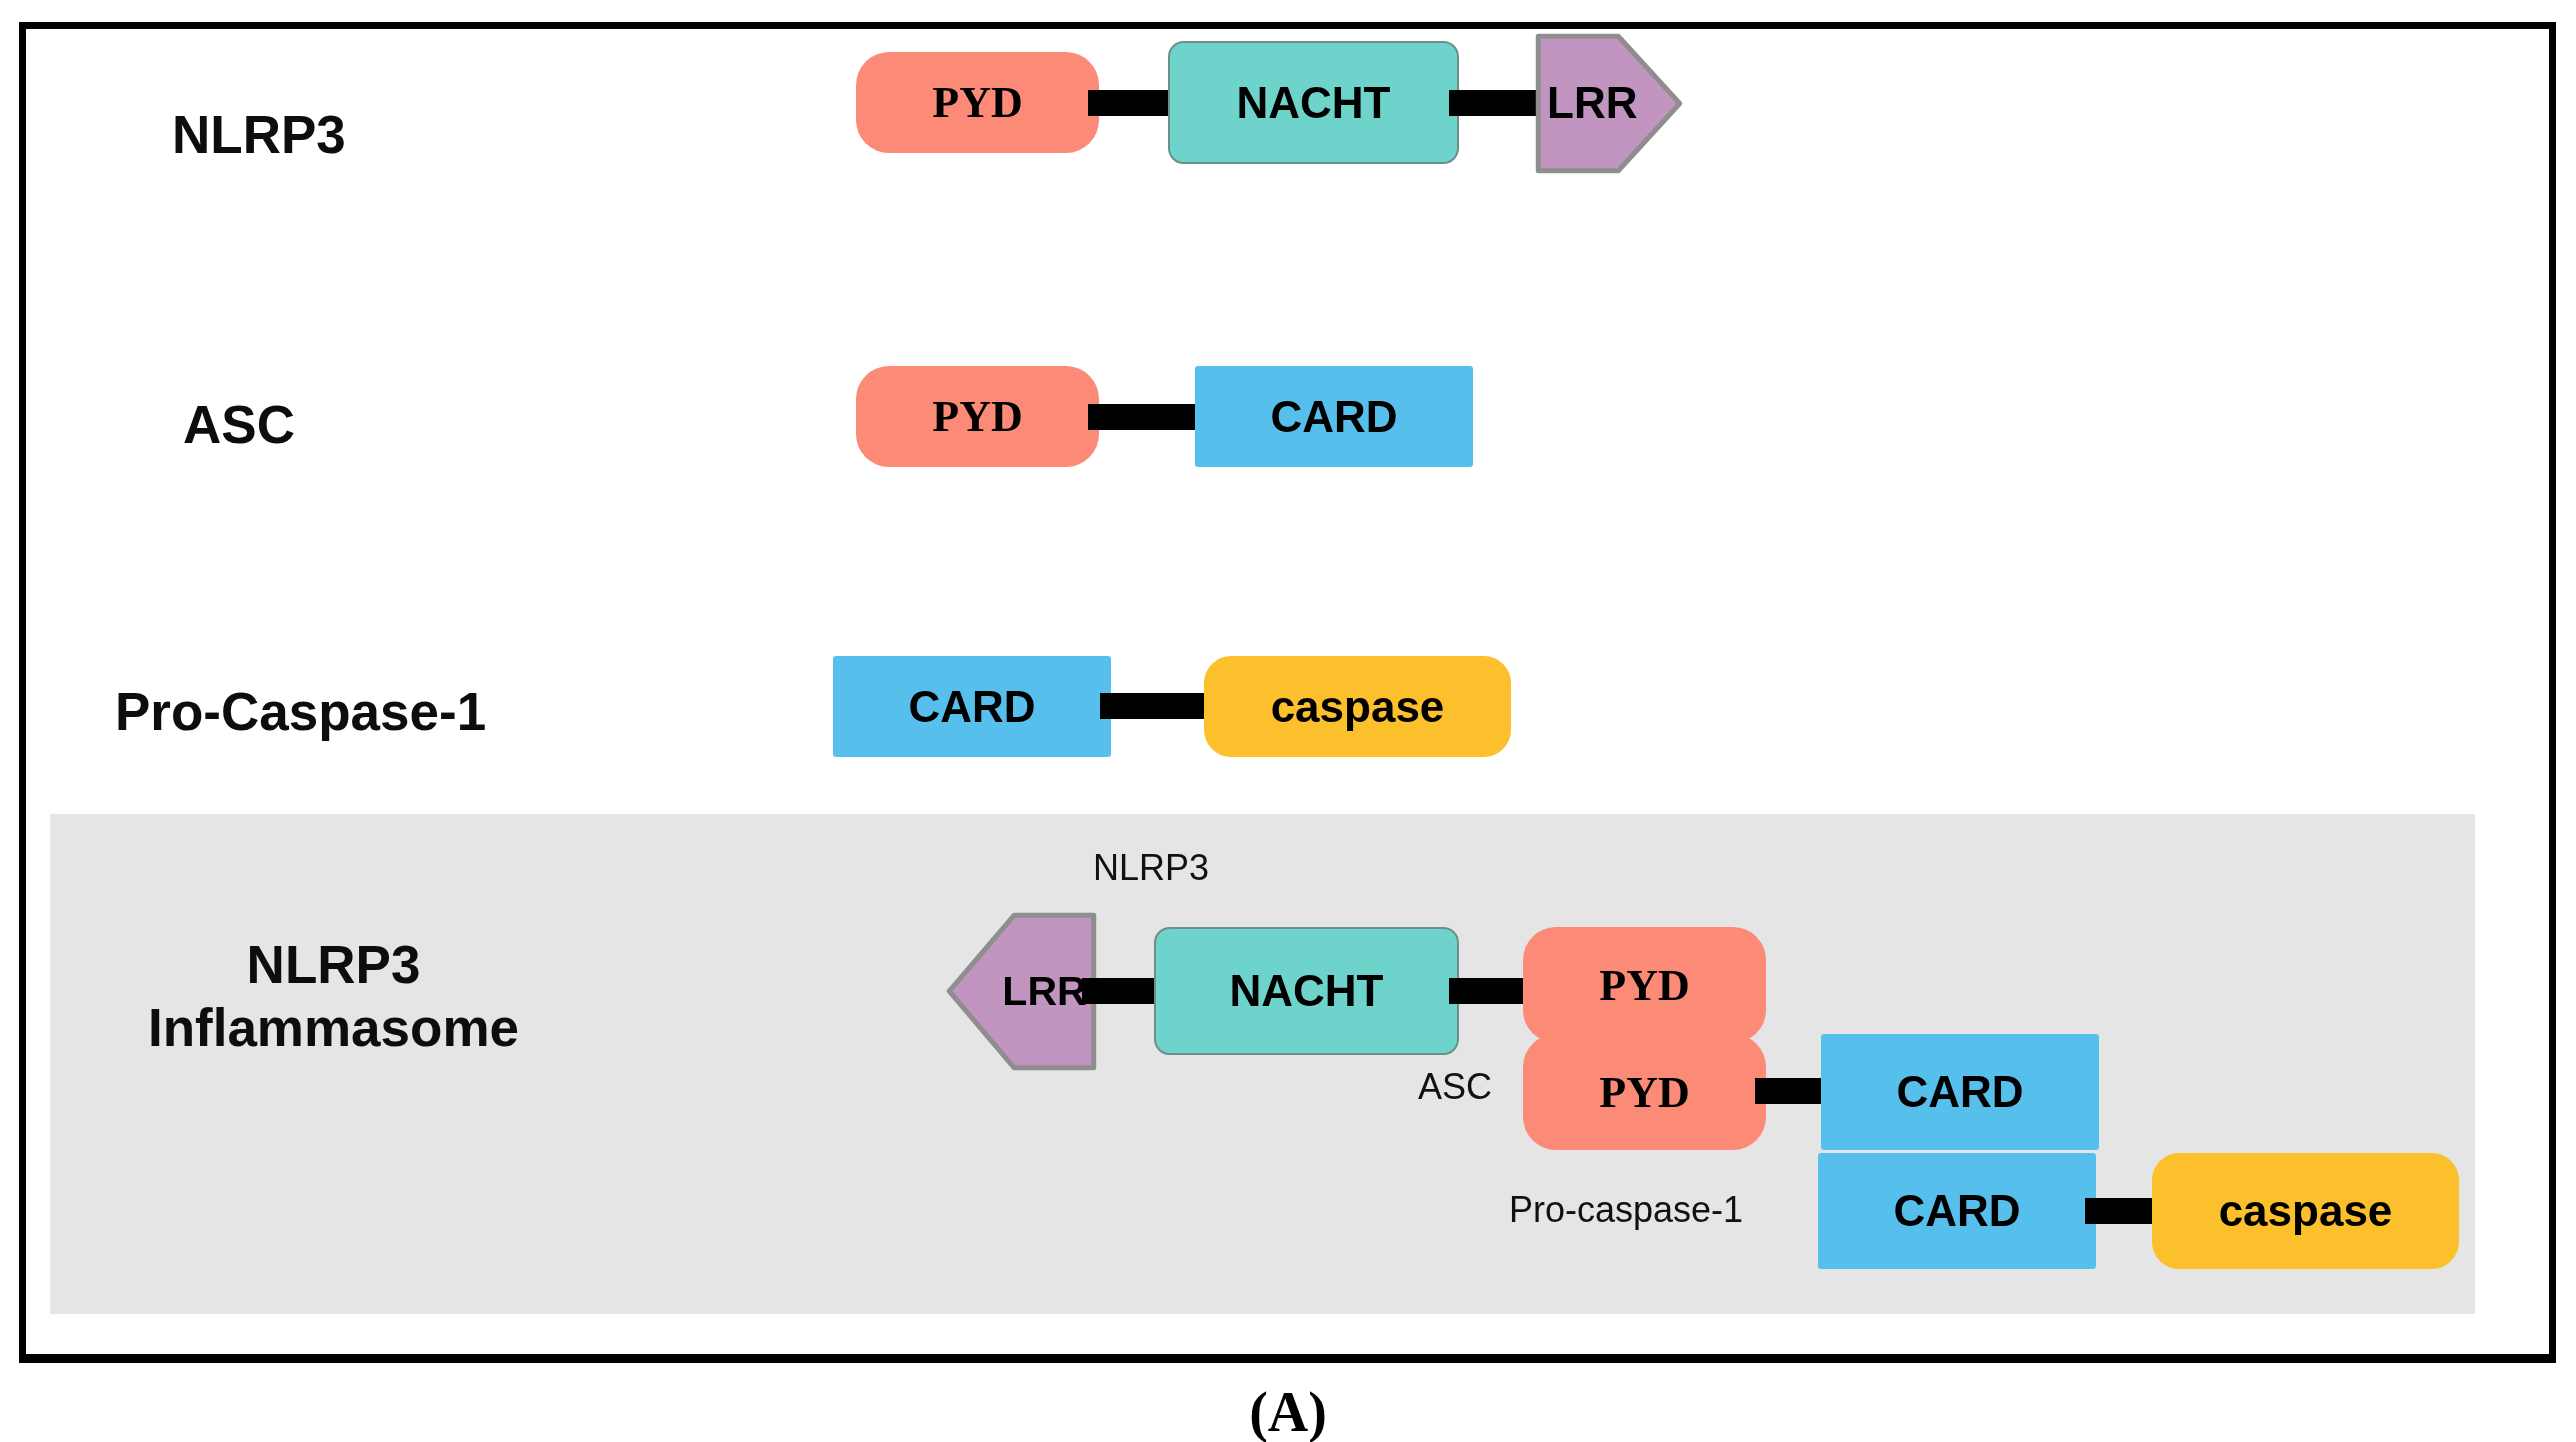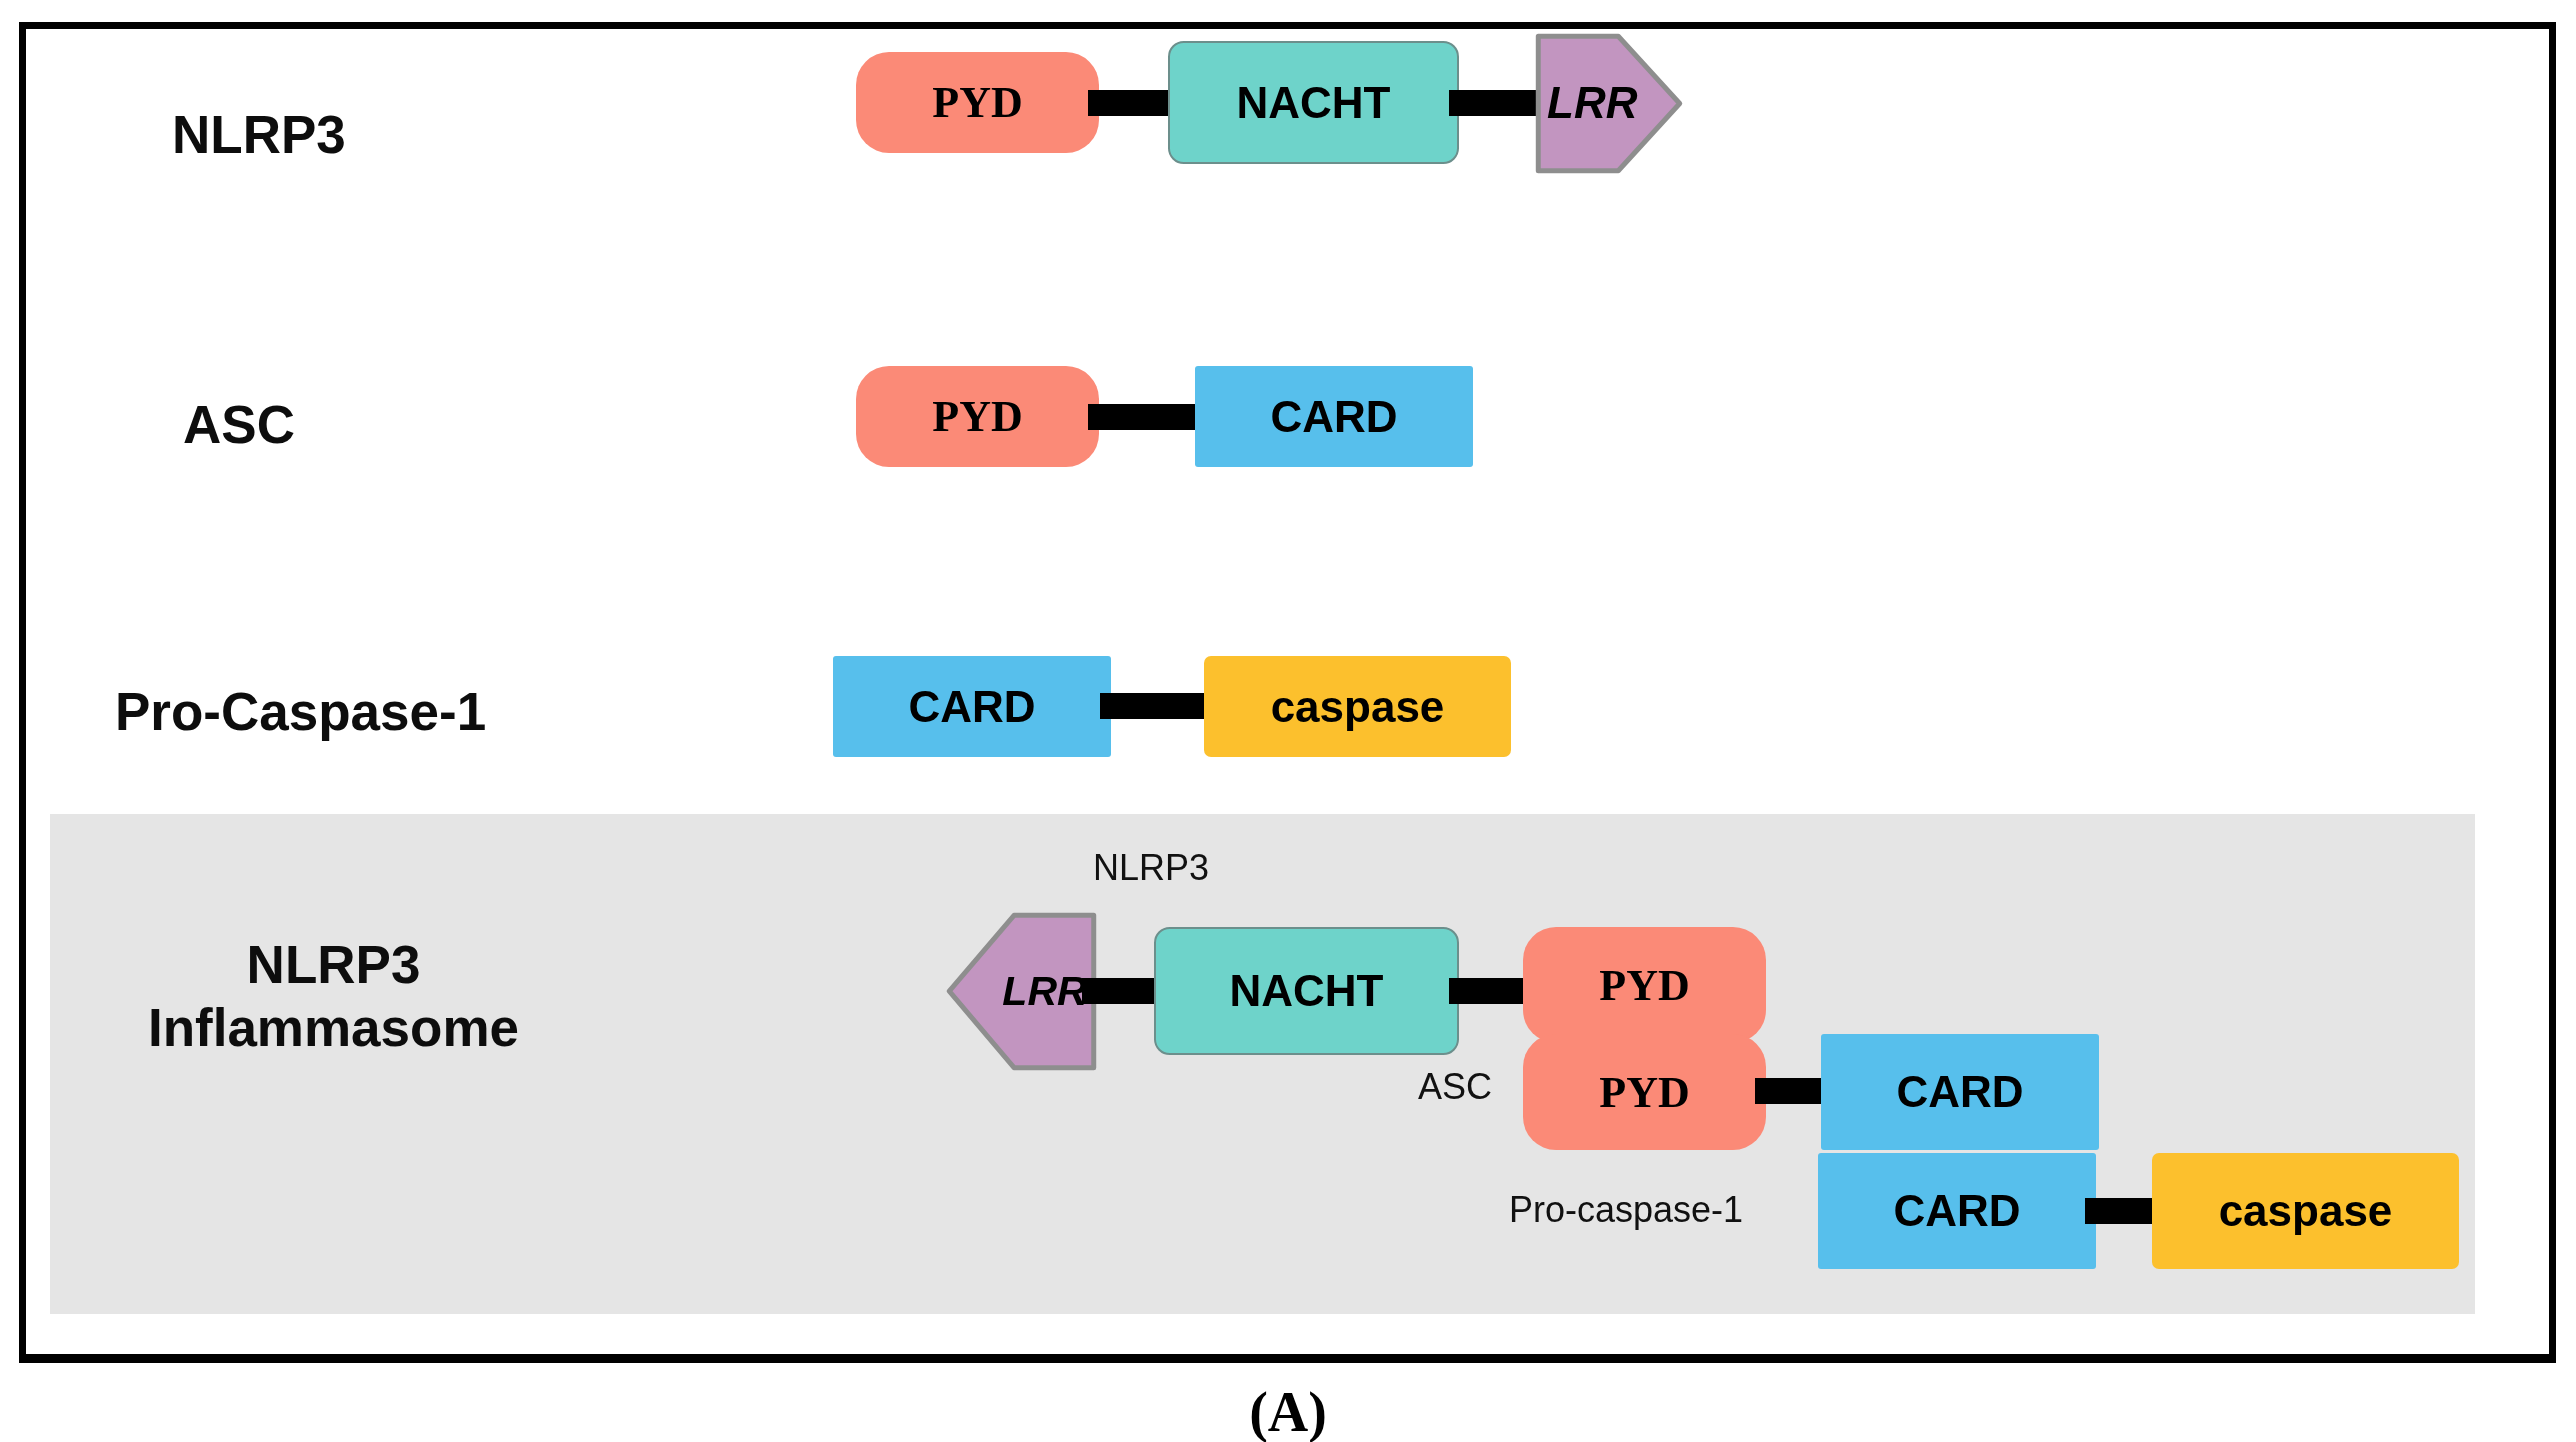--- a/index.html
+++ b/index.html
@@ -95,29 +95,29 @@
     justify-content: center;
     box-sizing: border-box;
     font-family: "Liberation Sans", sans-serif;
     font-weight: bold;
     color: #000000;
     text-align: center;
   }
 
   .dom-pyd     { background: #fb8a77; border-radius: 33px; font-family: Liberation Serif, serif; }
   .dom-card    { background: #57bfec; border-radius: 3px; }
-  .dom-caspase { background: #fcc02d; border-radius: 7px; }
+  .dom-caspase { background: #fcc02d; border-radius: 27px; }
   .dom-nacht   {
     background: #6ed3ca;
     border-radius: 15.7px;
     border: 2.1px solid #6c8f8c;
   }
 
   
-  .lrr-wrap { position: absolute; font-style: italic; }
+  .lrr-wrap { position: absolute; }
   .lrr-wrap svg { display: block; width: 100%; height: 100%; }
   .lrr-text {
     position: absolute;
     inset: 0;
     display: flex;
     align-items: center;
     justify-content: center;
     font-family: "Liberation Sans", sans-serif;
     font-weight: bold;
     color: #000000;

